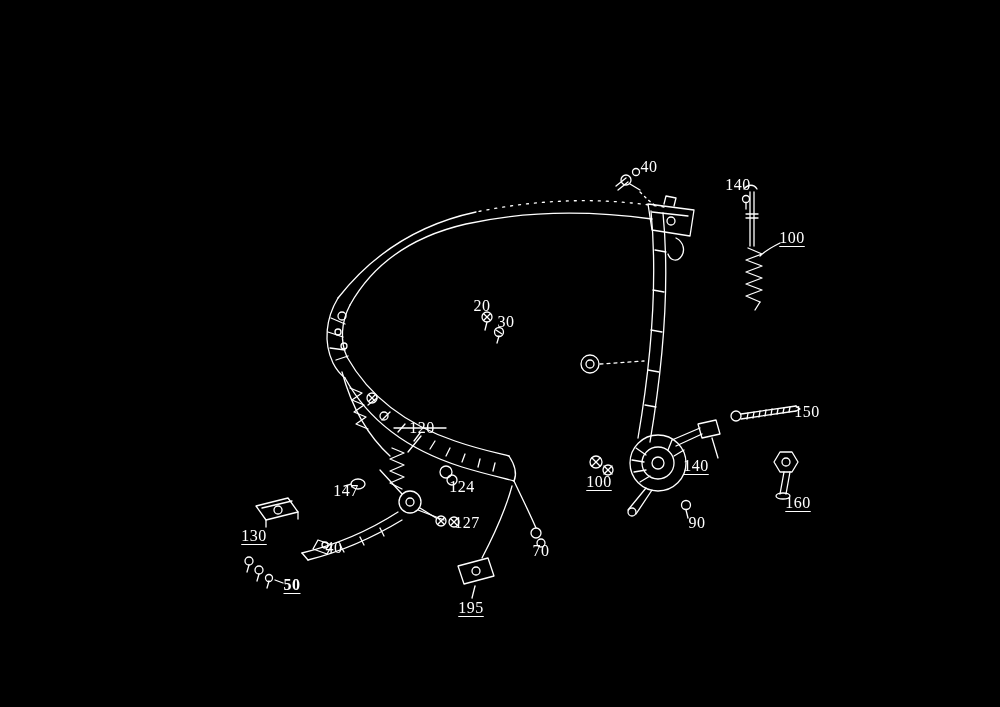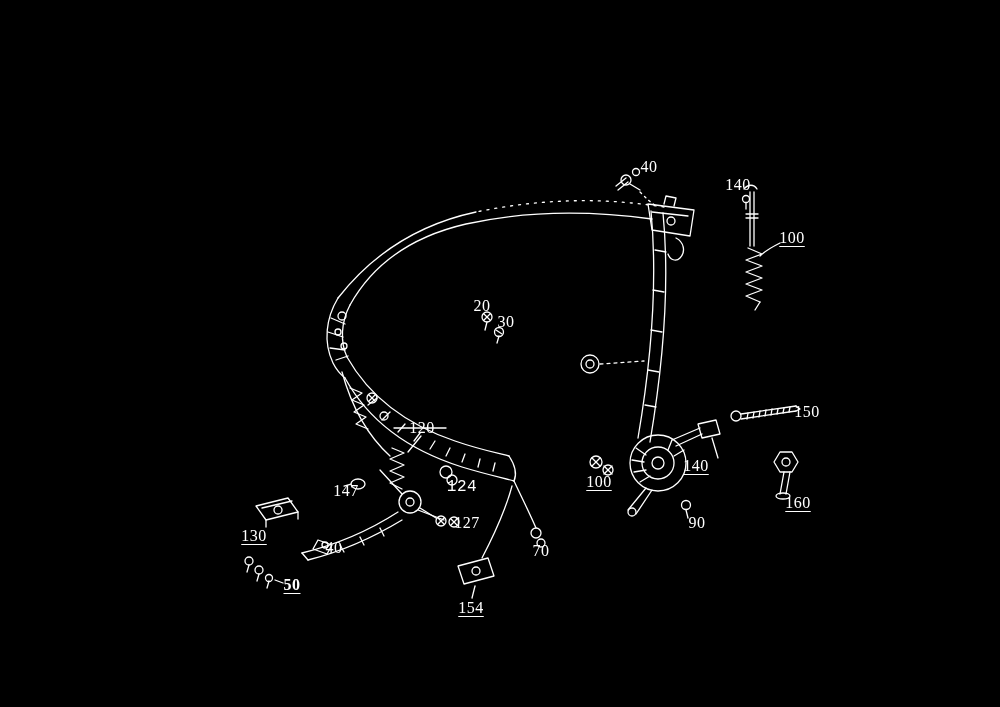--- a/index.html
+++ b/index.html
@@ -248,24 +248,24 @@
   <div class="callout-layer" id="callouts">
       <div class="callout" style="left: 649px; top: 167px;">40</div>
       <div class="callout" style="left: 738px; top: 185px;">140</div>
       <div class="callout underline" style="left: 792px; top: 238px;">100</div>
       <div class="callout" style="left: 482px; top: 306px;">20</div>
       <div class="callout" style="left: 506px; top: 322px;">30</div>
       <div class="callout" style="left: 807px; top: 412px;">150</div>
       <div class="callout" style="left: 422px; top: 428px;">120</div>
       <div class="callout underline" style="left: 696px; top: 466px;">140</div>
       <div class="callout underline" style="left: 599px; top: 482px;">100</div>
-      <div class="callout" style="left: 462px; top: 487px; font-family: Liberation Mono, monospace;">124</div>
+      <div class="callout" style="left: 462px; top: 487px;">124</div>
       <div class="callout" style="left: 346px; top: 491px;">147</div>
       <div class="callout underline" style="left: 798px; top: 503px;">160</div>
       <div class="callout" style="left: 697px; top: 523px;">90</div>
       <div class="callout" style="left: 467px; top: 523px;">127</div>
       <div class="callout underline" style="left: 254px; top: 536px;">130</div>
       <div class="callout" style="left: 334px; top: 548px;">40</div>
       <div class="callout" style="left: 541px; top: 551px;">70</div>
       <div class="callout underline" style="left: 292px; top: 585px; font-weight: bold;">50</div>
-      <div class="callout underline" style="left: 471px; top: 608px;">154</div>
+      <div class="callout underline" style="left: 471px; top: 608px;">195</div>
     </div>
 </div>
 
 </body></html>

